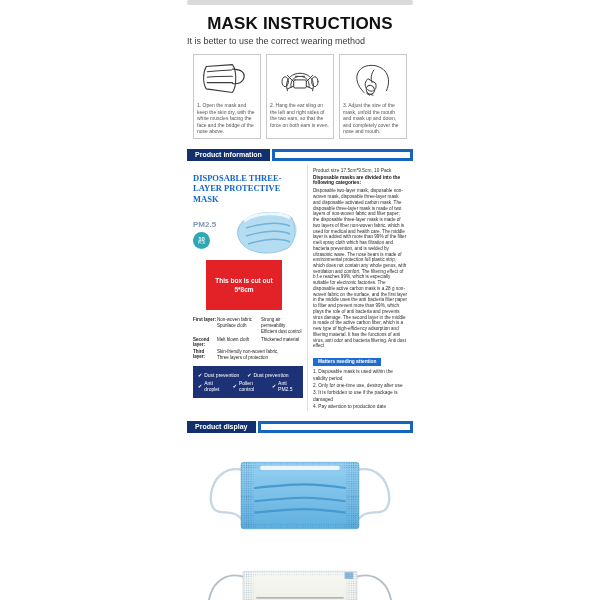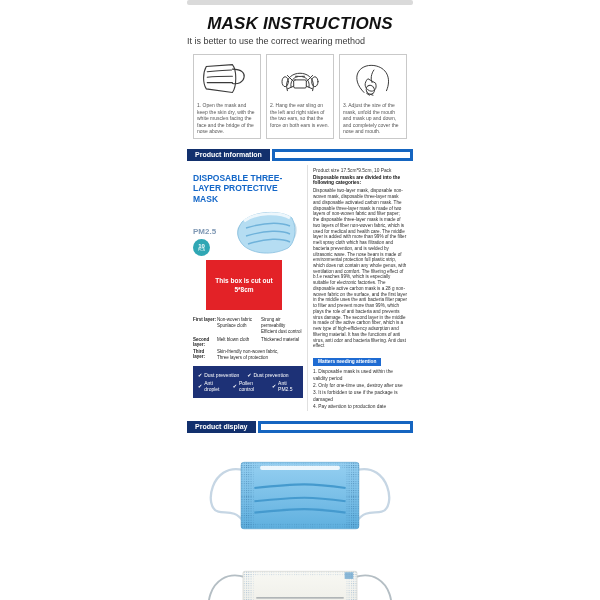--- a/index.html
+++ b/index.html
@@ -1,32 +1,32 @@
 <!DOCTYPE html>
 <html><head>
 <meta charset="utf-8">
 <style>
   html,body{margin:0;padding:0;background:#fff;}
   body{width:600px;height:600px;position:relative;font-family:"Liberation Sans",sans-serif;color:#222;overflow:hidden;}
   .sheet{position:absolute;left:187px;top:0;width:226px;}
   .top-bar{height:5px;background:#dadada;border-radius:2px;}
-  h1{font-size:17px;font-weight:bold;text-align:center;margin:9px 0 2px;color:#111;letter-spacing:.2px;font-style:italic;}
+  h1{font-size:17px;font-weight:bold;text-align:center;margin:9px 0 2px;color:#111;letter-spacing:.2px;}
   .subtitle{font-size:9px;color:#3a3a3a;margin:0 0 8px;}
   .boxes{display:flex;justify-content:space-between;padding:0 6px;gap:5px;}
   .ibox{flex:1;border:1px solid #c9c9c9;box-sizing:border-box;padding:4px 3px 3px;min-height:78px;background:#fff;}
   .illus{height:40px;display:flex;align-items:center;justify-content:center;}
   .cap{font-size:5px;line-height:1.3;color:#555;margin-top:3px;}
   .section-header{display:flex;height:12px;margin-top:10px;align-items:stretch;}
   .section-label{background:#12306d;color:#fff;font-size:7px;font-weight:bold;display:flex;align-items:center;padding:0 8px;white-space:nowrap;}
   .section-bar{flex:1;border:3px solid #1565c0;background:#fff;margin-left:2px;box-sizing:border-box;}
   .info-cols{display:flex;padding:4px 6px 0;min-height:205px;box-sizing:border-box;}
   .col-left{width:114px;padding-right:4px;box-sizing:border-box;}
   .col-right{flex:1;border-left:1px solid #e0e0e0;padding-left:5px;box-sizing:border-box;}
-  .p-title{color:#1467c8;font-weight:bold;font-size:8.5px;line-height:1.25;margin:8px 0 2px;}
-  .pm-row{display:flex;align-items:flex-end;}
+  .p-title{color:#1467c8;font-weight:bold;font-size:8.5px;line-height:1.25;margin:8px 0 2px;font-family:Liberation Serif, serif;}
+  .pm-row{display:flex;align-items:center;}
   .pm-left{width:36px;}
   .pm{color:#7f98b4;font-weight:bold;font-size:8px;margin:6px 0 3px;}
   .badge{width:17px;height:17px;border-radius:50%;background:#2fa7b4;color:#fff;text-align:center;display:flex;flex-direction:column;justify-content:center;line-height:1;}
   .badge .bn{font-size:6px;font-weight:bold;}
   .badge .bu{font-size:3.5px;}
   .mask-art{flex:1;display:flex;justify-content:flex-end;}
   .red-box{margin:4px 0 7px 13px;width:76px;height:50px;background:#e32227;color:#fff;font-size:6.5px;font-weight:bold;text-align:center;display:flex;align-items:center;justify-content:center;white-space:pre-line;line-height:1.5;}
   .layers{font-size:4.5px;color:#222;}
   .l-row{display:flex;margin-bottom:2px;}
   .l-label{font-weight:bold;width:24px;flex:none;}

